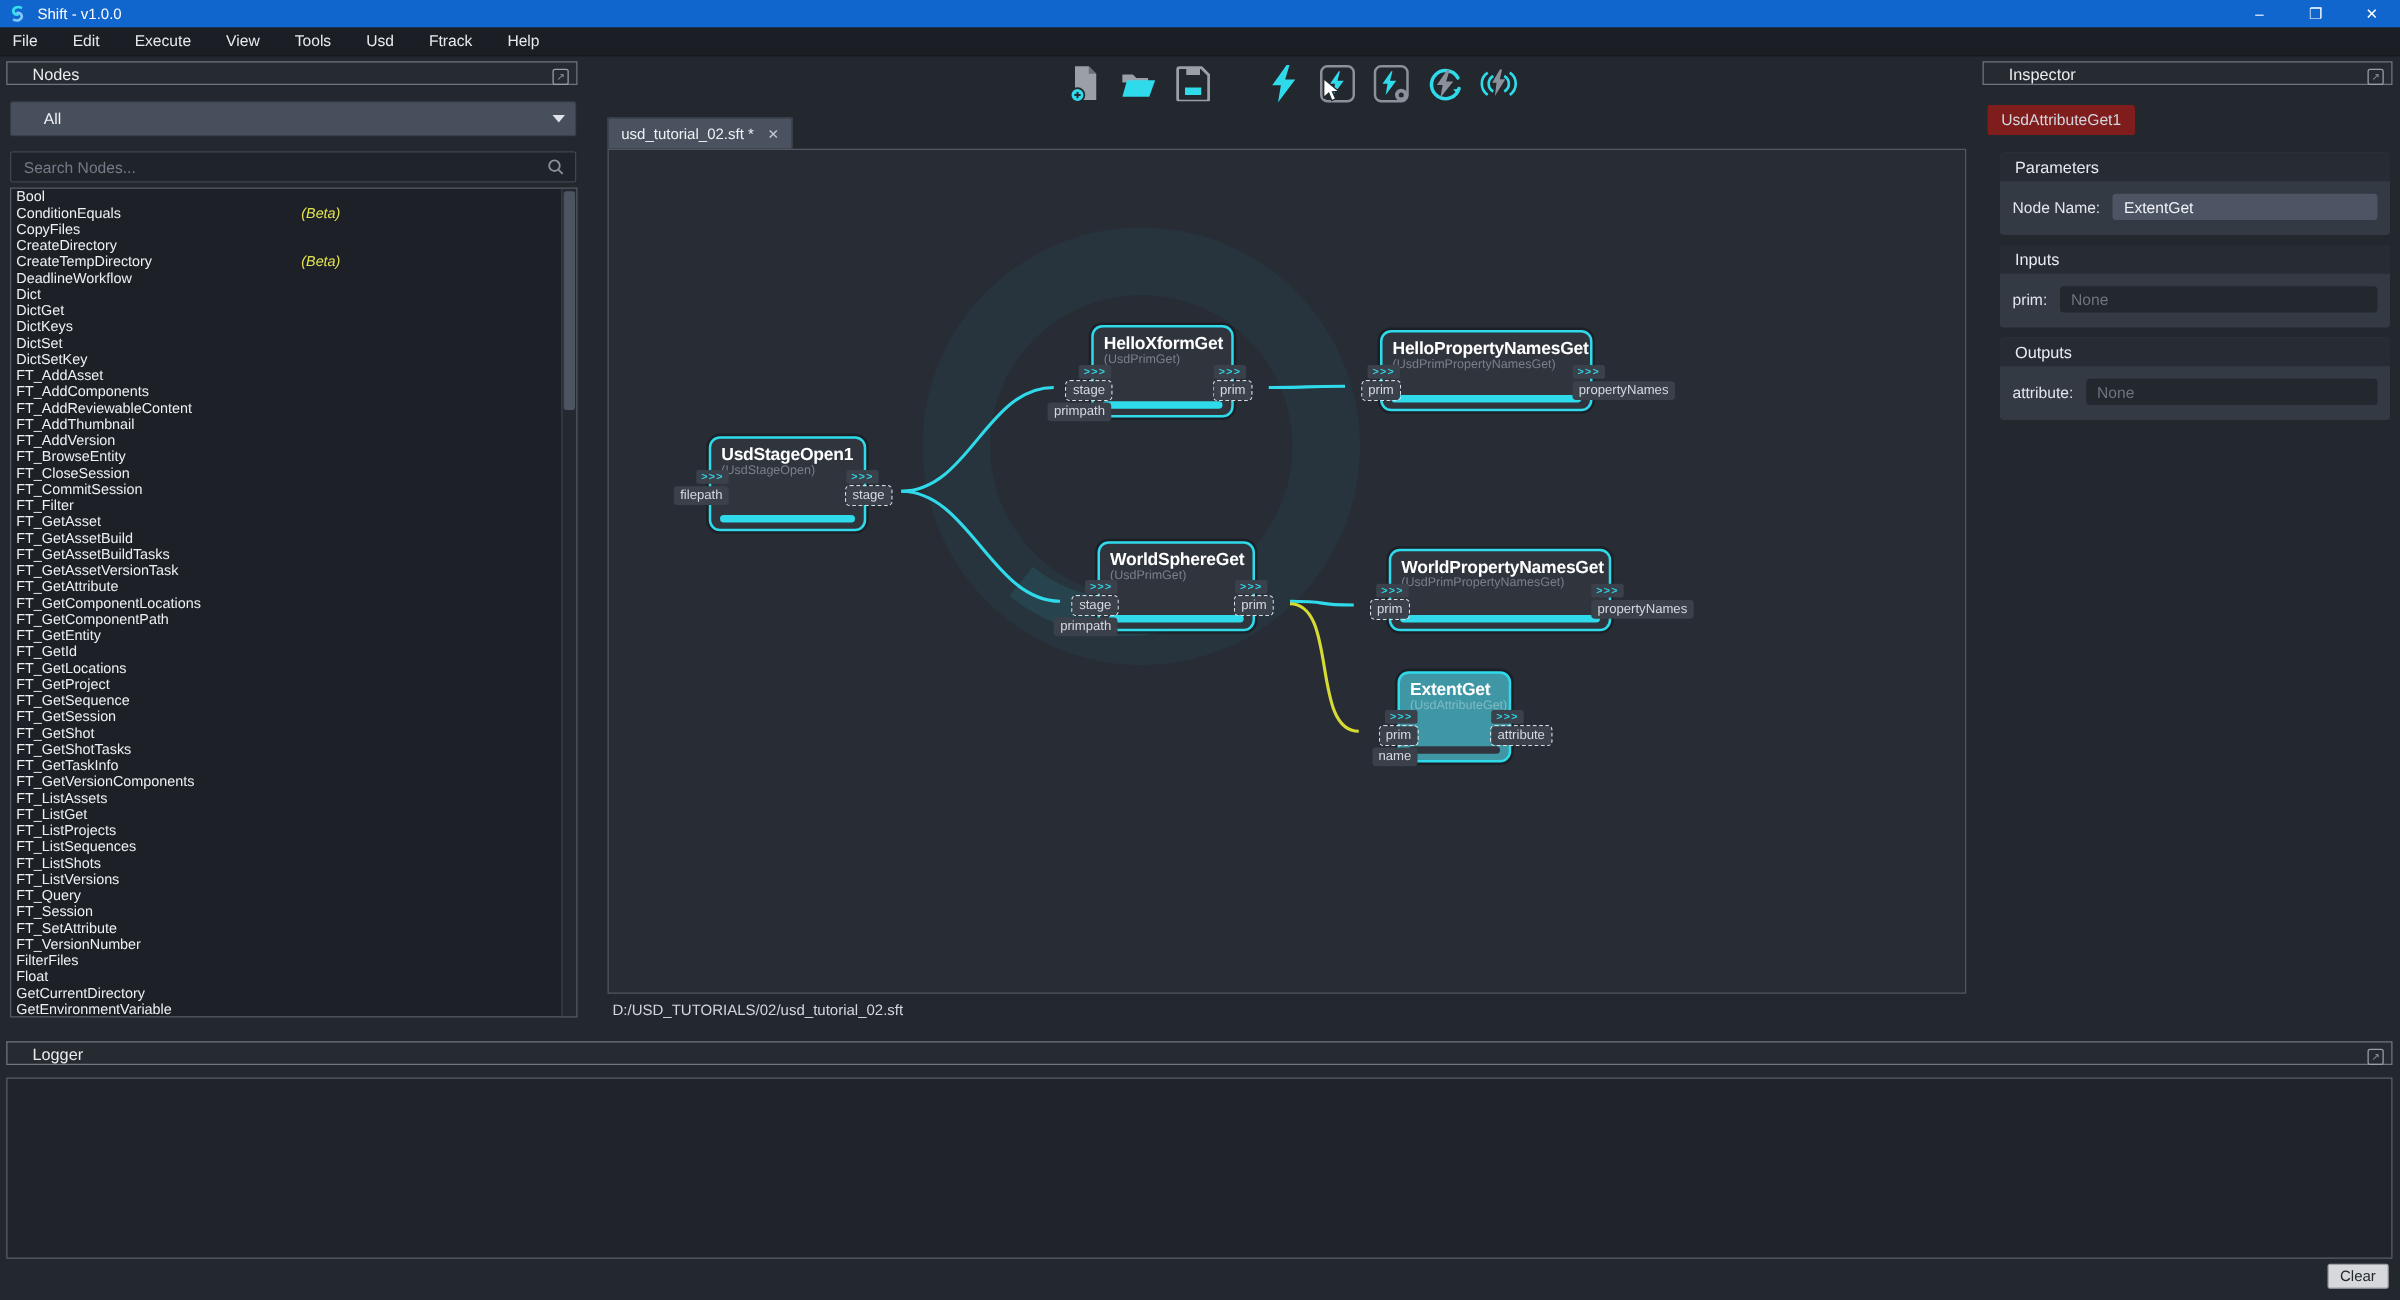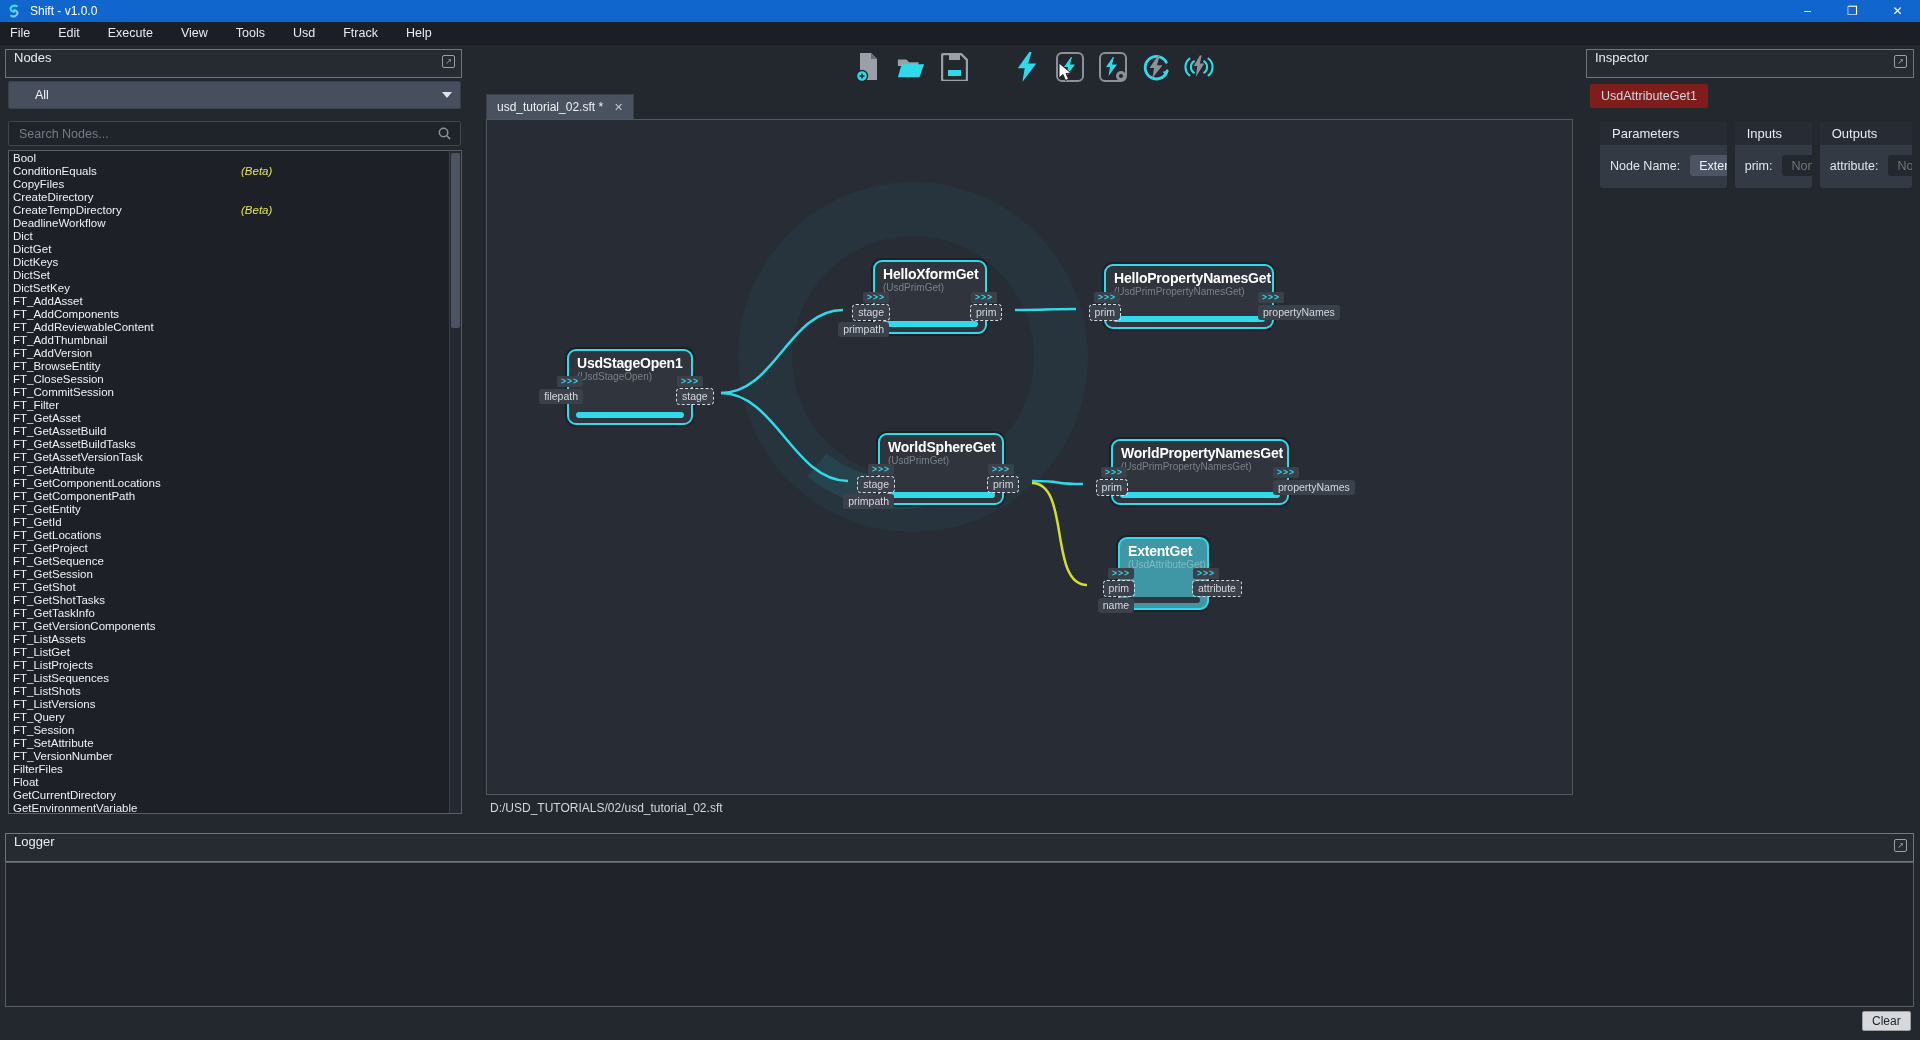--- a/index.html
+++ b/index.html
@@ -16,22 +16,22 @@
   .wbtn{width:45px;height:22px;display:flex;align-items:center;justify-content:center;
     color:#fff;font-size:12px;line-height:1;}
 
   
   .menubar{position:absolute;left:0;top:22px;width:1920px;height:23px;background:#1b1f25;
     display:flex;align-items:center;border-bottom:1px solid #15181d;}
   .menu-item{color:#e8eaee;font-size:12.5px;padding:0 14px;height:23px;display:flex;align-items:center;}
   .menu-item:first-child{padding-left:10px;text-align:center;}
 
   
-  .panel-header{position:absolute;height:29px;border:1px solid #70757e;background:#262b32;
-    color:#e9ecf0;font-size:13px;display:flex;align-items:flex-start;padding:0 8px;}
+  .panel-header{position:absolute;height:19px;border:1px solid #70757e;background:#262b32;
+    color:#e9ecf0;font-size:13px;display:flex;align-items:flex-end;padding:0 20px;}
   .undock{position:absolute;right:5px;top:4px;width:13px;height:13px;border:1px solid #9aa0a8;
     border-radius:2px;color:#9aa0a8;font-size:8px;display:flex;align-items:center;justify-content:center;}
 
   
   .dropdown{position:absolute;left:8px;top:81px;width:453px;height:28px;background:#474f5c;
     border:1px solid #3a4049;border-radius:2px;color:#f2f4f7;font-size:12.5px;
     display:flex;align-items:center;padding:0 26px;}
   .dropdown .arrow{position:absolute;right:8px;top:10px;width:0;height:0;
     border-left:5px solid transparent;border-right:5px solid transparent;border-top:6px solid #dfe3e8;}
   .searchbox{position:absolute;left:8px;top:121px;width:453px;height:25px;background:#1f232a;
@@ -76,21 +76,21 @@
   .ports-out{left:100%;margin-left:-14px;align-items:flex-start;}
   .arrow-badge{background:#3b414b;color:#2fdbeb;font-size:8.5px;font-weight:bold;letter-spacing:1px;
     padding:1px 4px;border-radius:2px;line-height:1;}
   .port-badge{background:#3b414b;color:#d5d9df;font-size:10.5px;padding:1px 5px;border-radius:3px;
     line-height:1.25;white-space:nowrap;}
   .port-badge.dashed{outline:1px dashed #d7dce3;outline-offset:0px;}
 
   
   .insp-tab{position:absolute;left:1590px;top:84px;background:#7f1d1d;color:#d2d7dd;font-size:12.5px;
     padding:5px 11px;border-radius:2px;}
-  .insp-sections{position:absolute;left:1600px;top:122px;width:312px;display:flex;flex-direction:row;gap:8px;}
+  .insp-sections{position:absolute;left:1600px;top:122px;width:312px;display:flex;flex-direction:column;gap:8px;}
   .insp-section{background:#343a44;border-radius:3px;overflow:hidden;padding-bottom:10px;}
   .insp-sec-header{background:#272c34;color:#e8ebef;font-size:13px;padding:4px 12px;margin-bottom:4px;}
   .insp-row{display:grid;grid-template-columns:max-content 1fr;align-items:center;gap:10px;
     padding:6px 10px 2px 10px;}
   .insp-label{color:#e2e6eb;font-size:12.5px;text-align:right;}
   .insp-input{height:21px;border-radius:3px;background:#23272e;color:#6e757f;font-size:12.5px;
     display:flex;align-items:center;padding:0 9px;}
   .insp-input.filled{background:#4d5565;color:#f0f3f6;}
 
   

